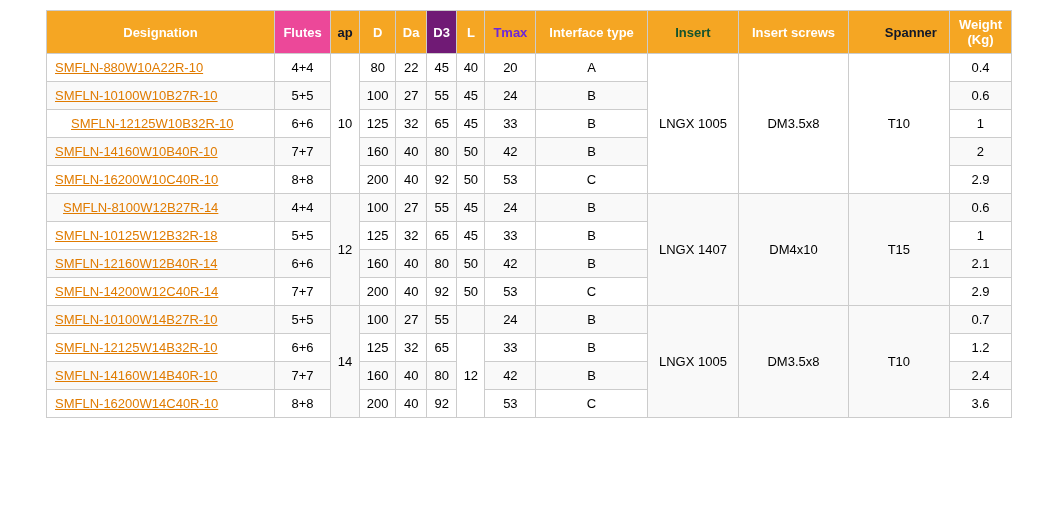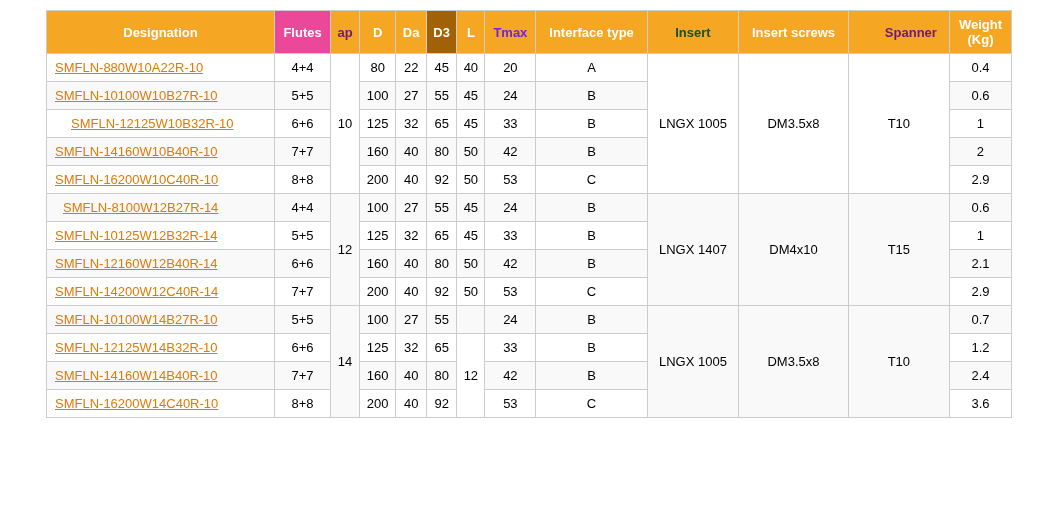--- a/index.html
+++ b/index.html
@@ -40,30 +40,30 @@
     }
   </style>
 </head>
 <body>
 
 <table>
   <thead>
     <tr>
       <th style="background:#f5a623;color:#fff;min-width:180px;">Designation</th>
       <th style="background:#ec4899;color:#fff;">Flutes</th>
-      <th style="background:#f5a623;color:#701a75;">ap</th>
+      <th style="background:#f5a623;color:#0f172a;">ap</th>
       <th style="background:#f5a623;color:#fff;">D</th>
       <th style="background:#f5a623;color:#fff;">Da</th>
-      <th style="background:#a16207;color:#fff;">D3</th>
+      <th style="background:#701a75;color:#fff;">D3</th>
       <th style="background:#f5a623;color:#fff;">L</th>
       <th style="background:#f5a623;color:#6d28d9;">Tmax</th>
       <th style="background:#f5a623;color:#fff;">Interface type</th>
       <th style="background:#f5a623;color:#14532d;">Insert</th>
       <th style="background:#f5a623;color:#fff;">Insert screws</th>
-      <th style="background:#f5a623;color:#701a75;padding-left:28px;">Spanner</th>
+      <th style="background:#f5a623;color:#0f172a;padding-left:28px;">Spanner</th>
       <th style="background:#f5a623;color:#fff;">Weight<br>(Kg)</th>
     </tr>
   </thead>
   <tbody id="table-body">
   <tr>
         <td class="designation-cell" style="text-align: left; padding-left: 8px;"><a href="#">SMFLN-880W10A22R-10</a></td>
         <td>4+4</td>
         <td rowspan="5">10</td>
         <td>80</td>
         <td>22</td>
@@ -129,21 +129,21 @@
         <td>55</td>
         <td>45</td>
         <td>24</td>
         <td>B</td>
         <td rowspan="4">LNGX 1407</td>
         <td rowspan="4">DM4x10</td>
         <td rowspan="4">T15</td>
         <td>0.6</td>
       </tr>
       <tr>
-        <td class="designation-cell" style="text-align: left; padding-left: 8px;"><a href="#">SMFLN-10125W12B32R-14</a></td>
+        <td class="designation-cell" style="text-align: left; padding-left: 8px;"><a href="#">SMFLN-10125W12B32R-18</a></td>
         <td>5+5</td>
         <td>125</td>
         <td>32</td>
         <td>65</td>
         <td>45</td>
         <td>33</td>
         <td>B</td>
         <td>1</td>
       </tr>
       <tr>

